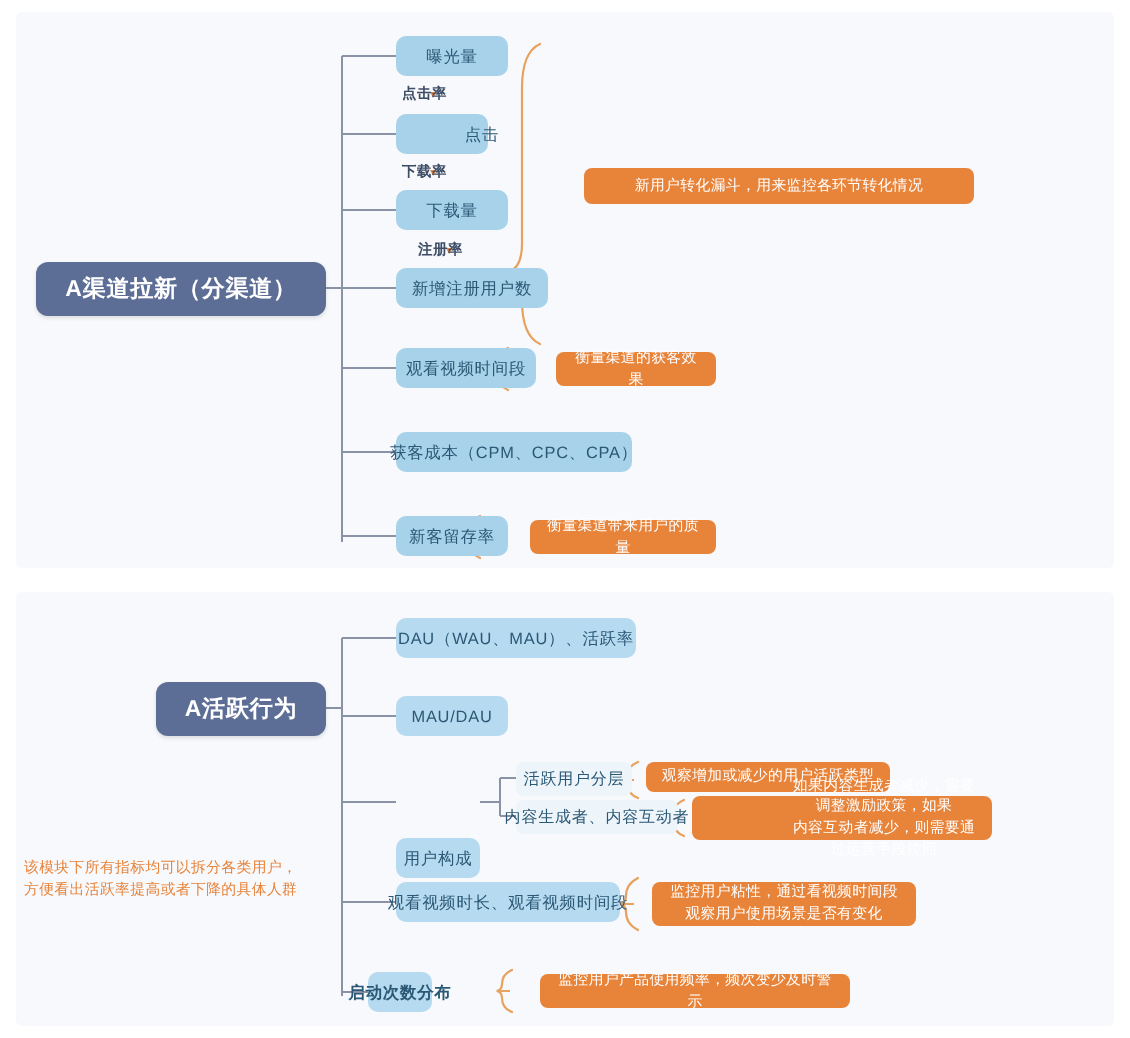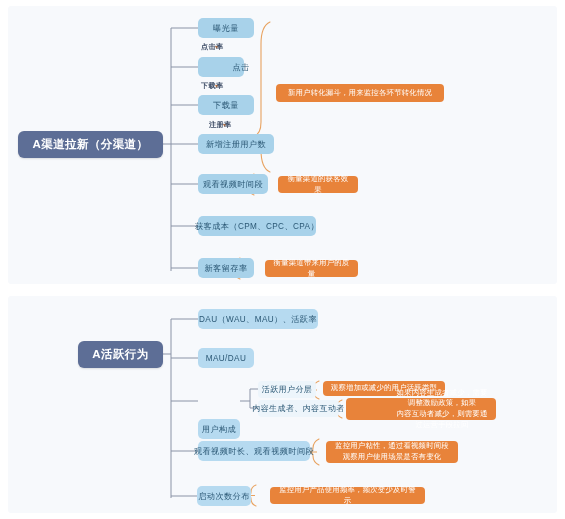--- a/index.html
+++ b/index.html
@@ -123,21 +123,21 @@
     <div class="rate-label" style="left:193px; top:36px;">点击率</div>
 
     <div class="node node-metric" style="left:190px; top:51px; width:46px; height:20px;padding-left:40px;">点击</div>
     <div class="rate-label" style="left:193px; top:75px;">下载率</div>
 
     <div class="node node-metric" style="left:190px; top:89px; width:56px; height:20px;">下载量</div>
     <div class="rate-label" style="left:201px; top:114px;">注册率</div>
 
     <div class="node node-metric" style="left:190px; top:128px; width:76px; height:20px;">新增注册用户数</div>
 
-    <div class="callout" style="left:268px; top:78px; width:168px; height:18px;">新用户转化漏斗，用来监控各环节转化情况</div>
+    <div class="callout" style="left:284px; top:78px; width:195px; height:18px;">新用户转化漏斗，用来监控各环节转化情况</div>
 
     <div class="node node-metric" style="left:190px; top:168px; width:70px; height:20px;">观看视频时间段</div>
     <div class="callout" style="left:270px; top:170px; width:80px; height:17px;">衡量渠道的获客效果</div>
 
     <div class="node node-metric" style="left:190px; top:210px; width:118px; height:20px;">获客成本（CPM、CPC、CPA）</div>
 
     <div class="node node-metric" style="left:190px; top:252px; width:56px; height:20px;">新客留存率</div>
     <div class="callout" style="left:257px; top:254px; width:93px; height:17px;">衡量渠道带来用户的质量</div>
   </div>
 
@@ -164,35 +164,37 @@
 
       <path d="M311,143 q-6,3 -6,9 q0,3.5 -3,4 q3,.5 3,4 q0,6 6,9" stroke="#e8a25f" stroke-width="1.1" fill="none" stroke-linecap="round"></path>
       <path d="M302,156 L309,156" stroke="#e8a25f" stroke-width="1" fill="none"></path>
 
       <path d="M248,189 q-5,2 -5,7 q0,3 -2.6,3.5 q2.6,.5 2.6,3.5 q0,5 5,7" stroke="#e8a25f" stroke-width="1.1" fill="none" stroke-linecap="round"></path>
       <path d="M240.4,199.5 L247,199.5" stroke="#e8a25f" stroke-width="1" fill="none"></path>
     </svg>
 
     <div class="node node-root" style="left:70px; top:45px; width:85px; height:27px;">A活跃行为</div>
 
+    <div class="side-note" style="left:4px; top:132px; width:160px;">该模块下所有指标均可以拆分各类用户，
+方便看出活跃率提高或者下降的具体人群</div>
 
     <div class="node node-metric lite" style="left:190px; top:13px; width:120px; height:20px;">DAU（WAU、MAU）、活跃率</div>
 
     <div class="node node-metric lite" style="left:190px; top:52px; width:56px; height:20px;">MAU/DAU</div>
 
     <div class="node node-metric lite" style="left:190px; top:95px; width:42px; height:20px;margin-top:28px;">用户构成</div>
 
     <div class="node node-sub" style="left:250px; top:85px; width:58px; height:17px;">活跃用户分层</div>
     <div class="node node-sub" style="left:250px; top:104px; width:81px; height:17px;">内容生成者、内容互动者</div>
 
     <div class="callout" style="left:315px; top:85px; width:122px; height:15px;">观察增加或减少的用户活跃类型</div>
     <div class="callout" style="left:338px; top:102px; width:150px; height:22px;padding-left:48px;">如果内容生成者减少，需要调整激励政策，如果
 内容互动者减少，则需要通过运营手段拉回</div>
 
     <div class="node node-metric lite" style="left:190px; top:145px; width:112px; height:20px;">观看视频时长、观看视频时间段</div>
     <div class="callout" style="left:318px; top:145px; width:132px; height:22px;">监控用户粘性，通过看视频时间段
 观察用户使用场景是否有变化</div>
 
-    <div class="node node-metric lite" style="left:189px; top:190px; width:54px; height:20px;">启动次数分布</div>
+    <div class="node node-metric lite" style="left:176px; top:190px; width:32px; height:20px;font-weight:bold;">启动次数分布</div>
     <div class="callout" style="left:262px; top:191px; width:155px; height:17px;">监控用户产品使用频率，频次变少及时警示</div>
   </div>
 
 </div>
 
 </body></html>

